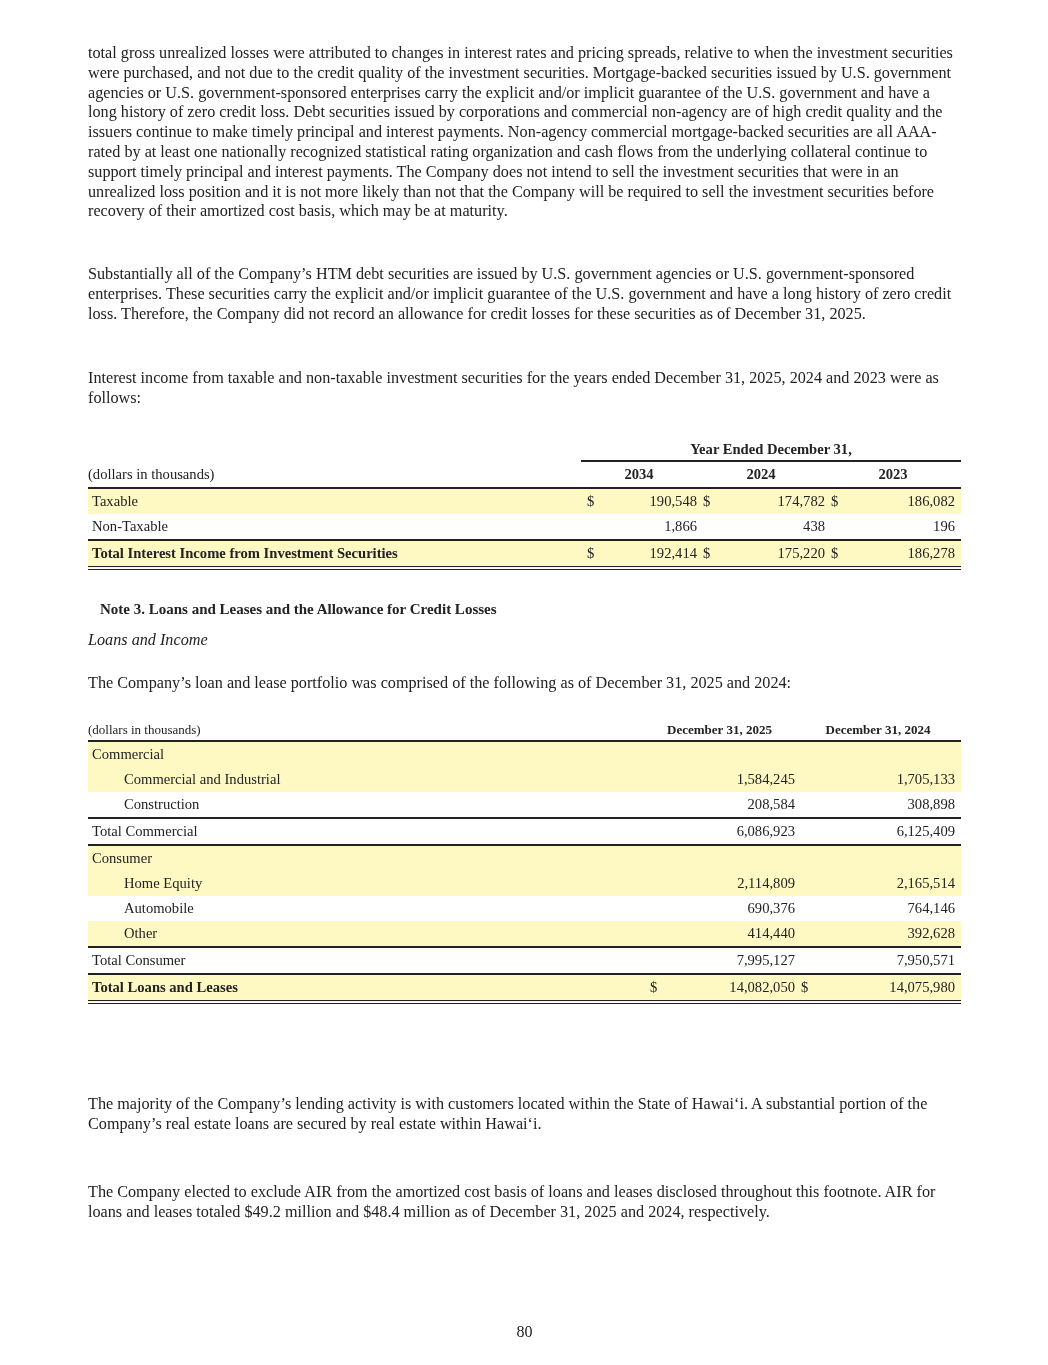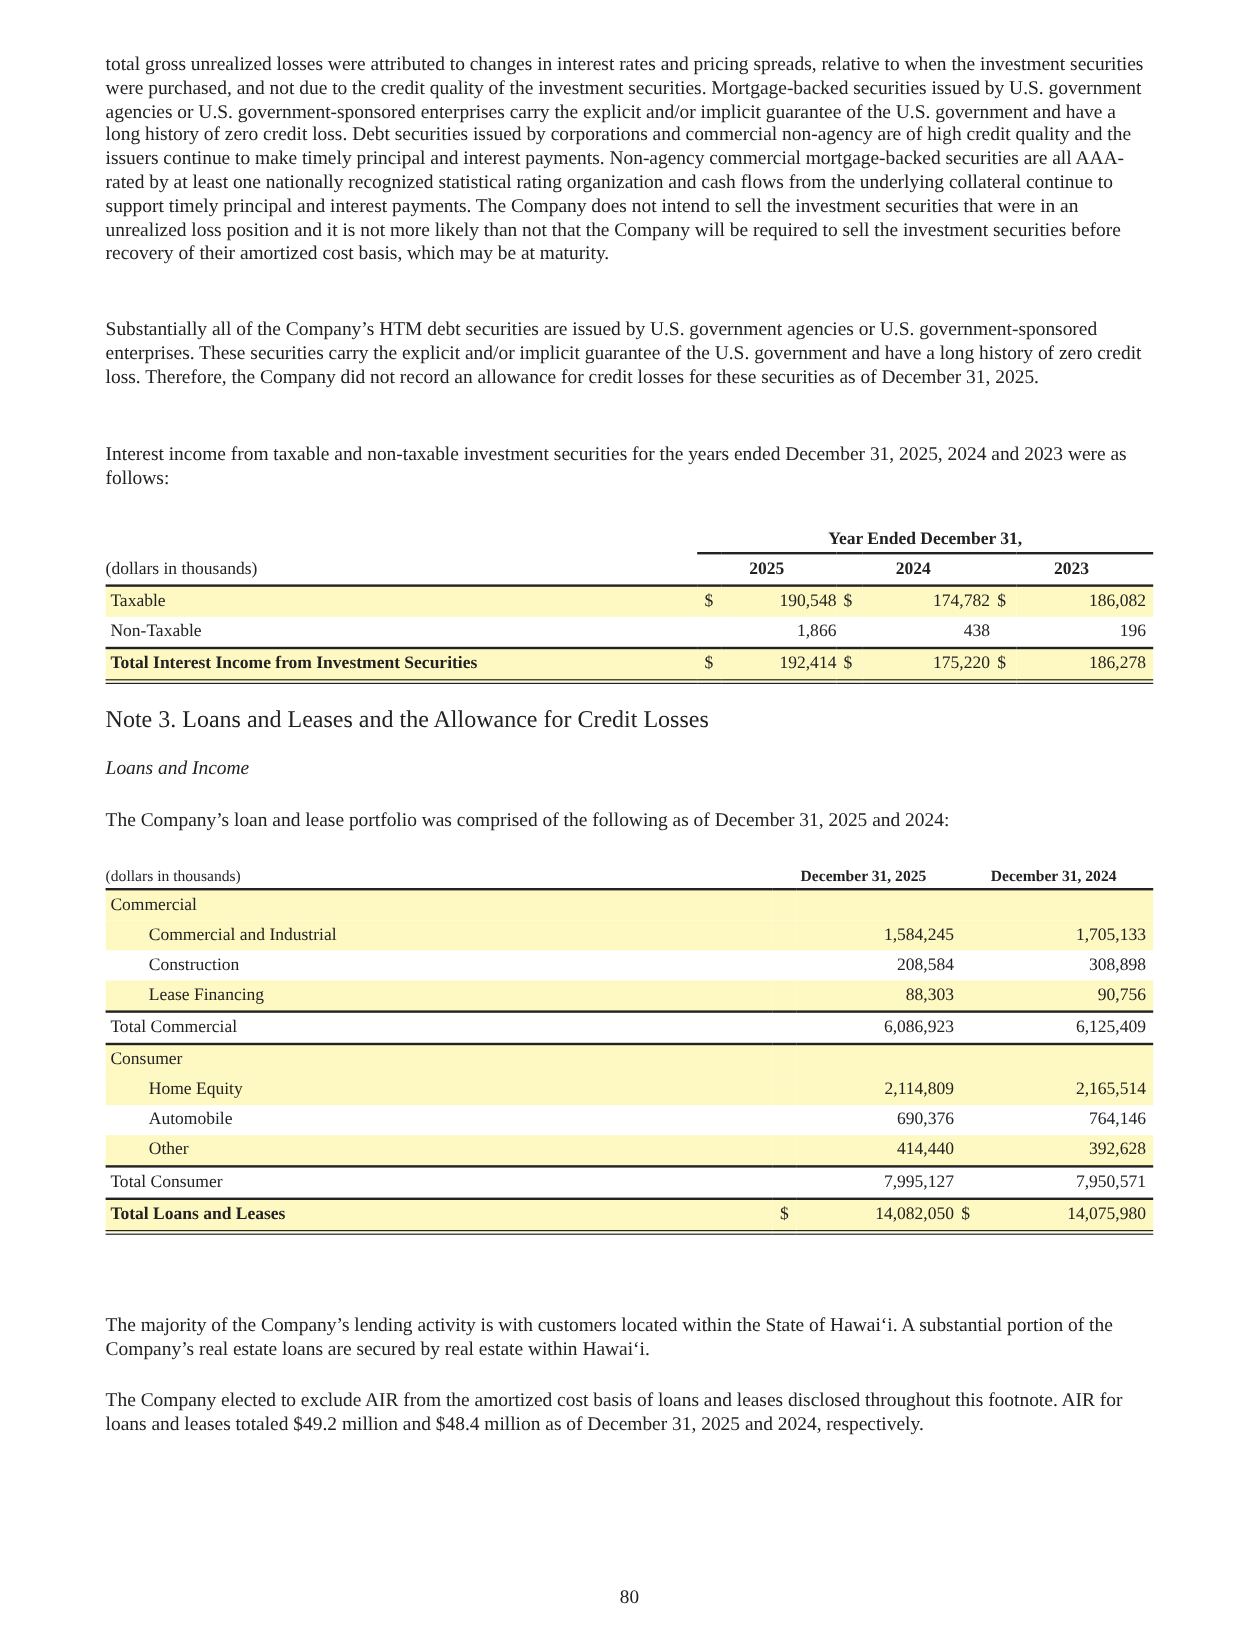--- a/index.html
+++ b/index.html
@@ -7,21 +7,21 @@
     width: 1048px; height: 1365px; position: relative; overflow: hidden;
     font-family: "Liberation Serif", "DejaVu Serif", serif;
     color: #222222;
   }
   .page { position: absolute; left: 88px; top: 0; width: 873px; }
   .para {
     position: absolute; left: 0; width: 873px;
     font-size: 16.2px; line-height: 19.8px; margin: 0;
   }
   .heading {
-    position: absolute; left: 0; font-size: 20px; font-weight: normal; margin: 0;
+    position: absolute; left: 0; font-size: 15px; font-weight: bold; margin: 12px;
   }
   .subheading {
     position: absolute; left: 0; font-size: 16.2px; font-style: italic; margin: 0;
   }
   table { border-collapse: collapse; position: absolute; left: 0; width: 873px; font-size: 14.6px; }
   td { padding: 0; height: 25px; vertical-align: middle; white-space: nowrap; }
   .shade td { background: #fef9c3; }
   .num { text-align: right; }
   .dollar { text-align: left; padding-left: 6px; }
   .indent { padding-left: 36px; }
@@ -51,21 +51,21 @@
         <col style="width:22px">
         <col style="width:114px">
     </colgroup>
     <tbody>
         <tr>
       <td style="height:22px;"></td>
       <td colspan="6" class="hdrbold" style="border-bottom:2px solid #222; height:22px;">Year Ended December 31,</td>
     </tr>
     <tr>
       <td class="lbl" style="padding-left:0;">(dollars in thousands)</td>
-      <td colspan="2" class="hdrbold">2025</td>
+      <td colspan="2" class="hdrbold">2034</td>
       <td colspan="2" class="hdrbold">2024</td>
       <td colspan="2" class="hdrbold">2023</td>
     </tr>
     <tr class="shade topline">
       <td class="lbl">Taxable</td>
       <td class="dollar">$</td>
       <td class="num">190,548</td>
       <td class="dollar">$</td>
       <td class="num">174,782</td>
       <td class="dollar">$</td>
@@ -124,27 +124,20 @@
       <td></td>
       <td class="num" style="padding-right:6px;">1,705,133</td>
     </tr>
     <tr>
       <td class="indent">Construction</td>
       <td></td>
       <td class="num">208,584</td>
       <td></td>
       <td class="num" style="padding-right:6px;">308,898</td>
     </tr>
-    <tr class="shade">
-      <td class="indent">Lease Financing</td>
-      <td></td>
-      <td class="num">88,303</td>
-      <td></td>
-      <td class="num" style="padding-right:6px;">90,756</td>
-    </tr>
     <tr class="topline">
       <td class="lbl">Total Commercial</td>
       <td></td>
       <td class="num">6,086,923</td>
       <td></td>
       <td class="num" style="padding-right:6px;">6,125,409</td>
     </tr>
     <tr class="shade topline">
       <td class="lbl">Consumer</td>
       <td></td>
@@ -184,16 +177,16 @@
       <td class="lbl dl" style="font-weight:bold;">Total Loans and Leases</td>
       <td class="dollar dl">$</td>
       <td class="num dl">14,082,050</td>
       <td class="dollar dl">$</td>
       <td class="num dl" style="padding-right:6px;">14,075,980</td>
     </tr>
   </tbody>
     </table>
 
   <p class="para" style="top:1095px;">The majority of the Company’s lending activity is with customers located within the State of Hawai‘i. A substantial portion of the Company’s real estate loans are secured by real estate within Hawai‘i.</p>
-  <p class="para" style="top:1158px;">The Company elected to exclude AIR from the amortized cost basis of loans and leases disclosed throughout this footnote. AIR for loans and leases totaled $49.2 million and $48.4 million as of December 31, 2025 and 2024, respectively.</p>
+  <p class="para" style="top:1183px;">The Company elected to exclude AIR from the amortized cost basis of loans and leases disclosed throughout this footnote. AIR for loans and leases totaled $49.2 million and $48.4 million as of December 31, 2025 and 2024, respectively.</p>
 
   <div class="page-number">80</div>
 </div>
 
 </body></html>

